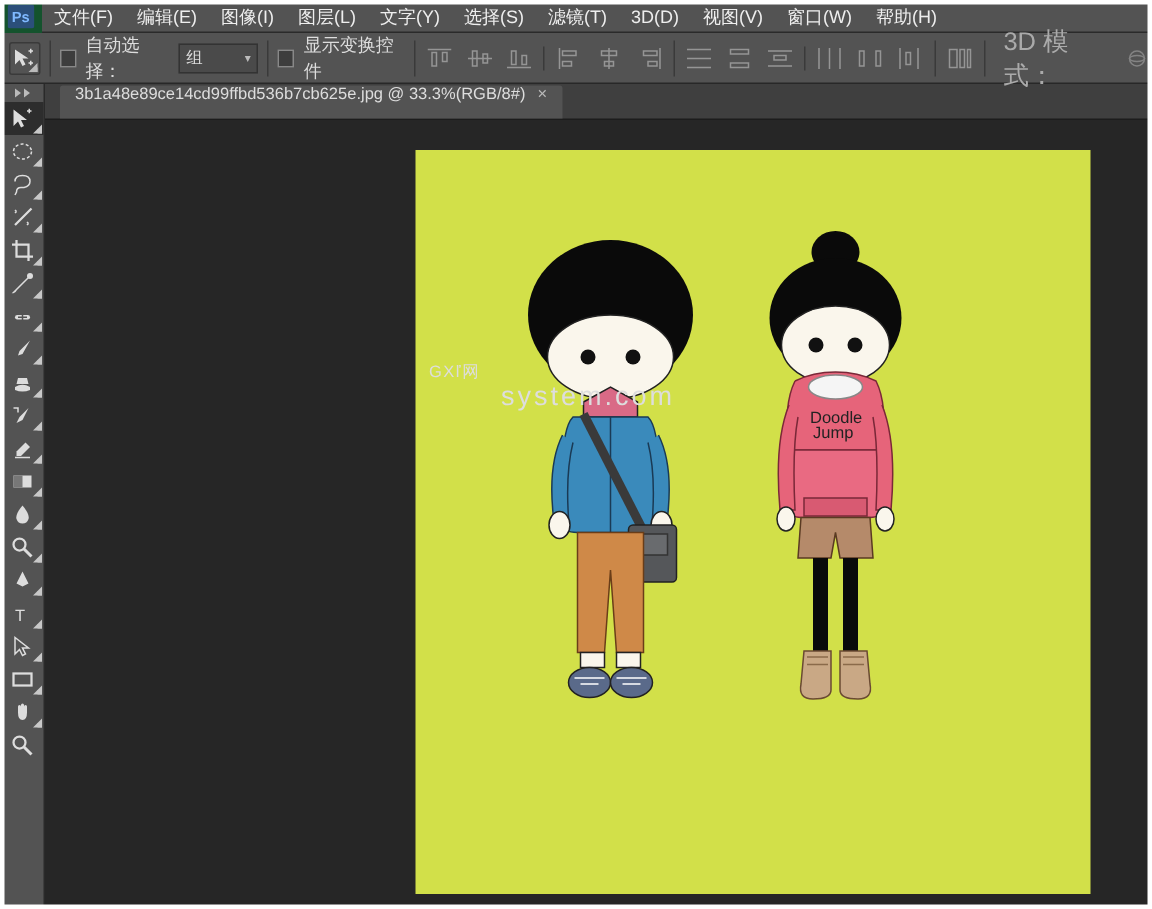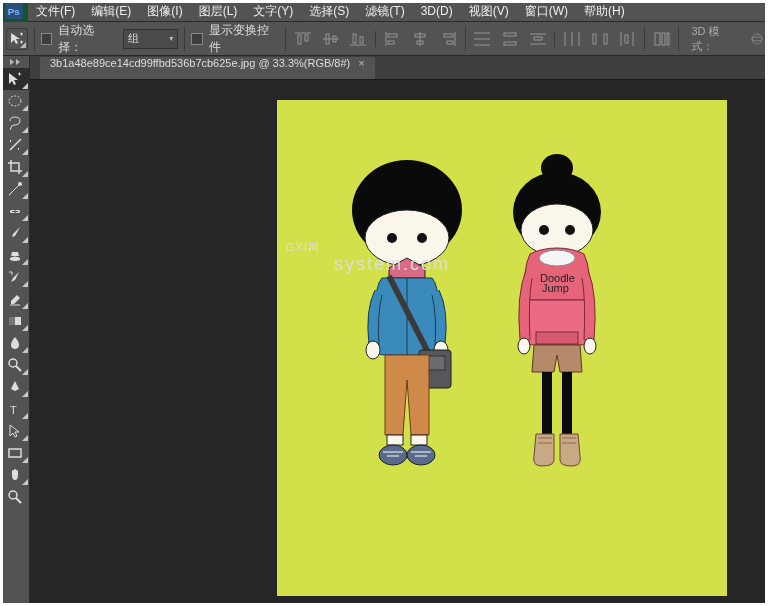--- a/index.html
+++ b/index.html
@@ -12,21 +12,21 @@
 .tool-ind{width:22px;height:22px;display:flex;align-items:center;justify-content:center;border:1px solid #3a3a3a;border-radius:2px;position:relative}
 .tool-ind svg{width:14px;height:14px}
 .tool-ind::after{content:"";position:absolute;right:1px;bottom:1px;border:3px solid transparent;border-right-color:#bbb;border-bottom-color:#bbb;width:0;height:0}
 .vsep{width:1px;height:24px;background:#3a3a3a}
 .chk{width:12px;height:12px;border:1px solid #888;background:#3d3d3d;cursor:pointer}
 .lbl{font-size:12px;color:#ddd}
 .select{width:56px;height:20px;background:#4a4a4a;border:1px solid #333;display:flex;align-items:center;justify-content:space-between;padding:0 4px;cursor:pointer}
 .select .arr{font-size:8px;color:#bbb}
 .iconbtn{width:22px;height:20px;display:flex;align-items:center;justify-content:center;cursor:pointer;opacity:.55}
 .iconbtn svg{width:16px;height:14px;stroke:#ccc;fill:none;stroke-width:1}
-.threed{color:#aaa;font-size:11px;margin-left:6px}
+.threed{color:#aaa;font-size:17px;margin-left:6px}
 .tabstrip{height:24px;background:#3f3f3f;display:flex;align-items:flex-end;padding-left:40px;border-bottom:1px solid #1c1c1c}
 .tab{height:22px;background:#535353;padding:0 10px;display:flex;gap:8px;font-size:11px;color:#ddd;border-top-left-radius:2px;border-top-right-radius:2px}
 .tab .x{color:#bbb;cursor:pointer;font-size:11px}
 .work{position:absolute;top:80px;left:30px;right:0;bottom:0;background:#262626}
 .toolbar{position:absolute;left:0;top:56px;width:30px;bottom:0;background:#535353;border-right:1px solid #2a2a2a}
 .tgl{height:12px;display:flex;align-items:center;justify-content:center;cursor:pointer}
 .tgl-tri{width:0;height:0;border-top:3px solid transparent;border-bottom:3px solid transparent;border-left:4px solid #bbb;margin:0 1px}
 .tbtn{width:28px;height:22px;display:flex;align-items:center;justify-content:center;cursor:pointer;position:relative;margin:0 auto}
 .tbtn.active{background:#2d2d2d}
 .tbtn svg{width:16px;height:16px}

